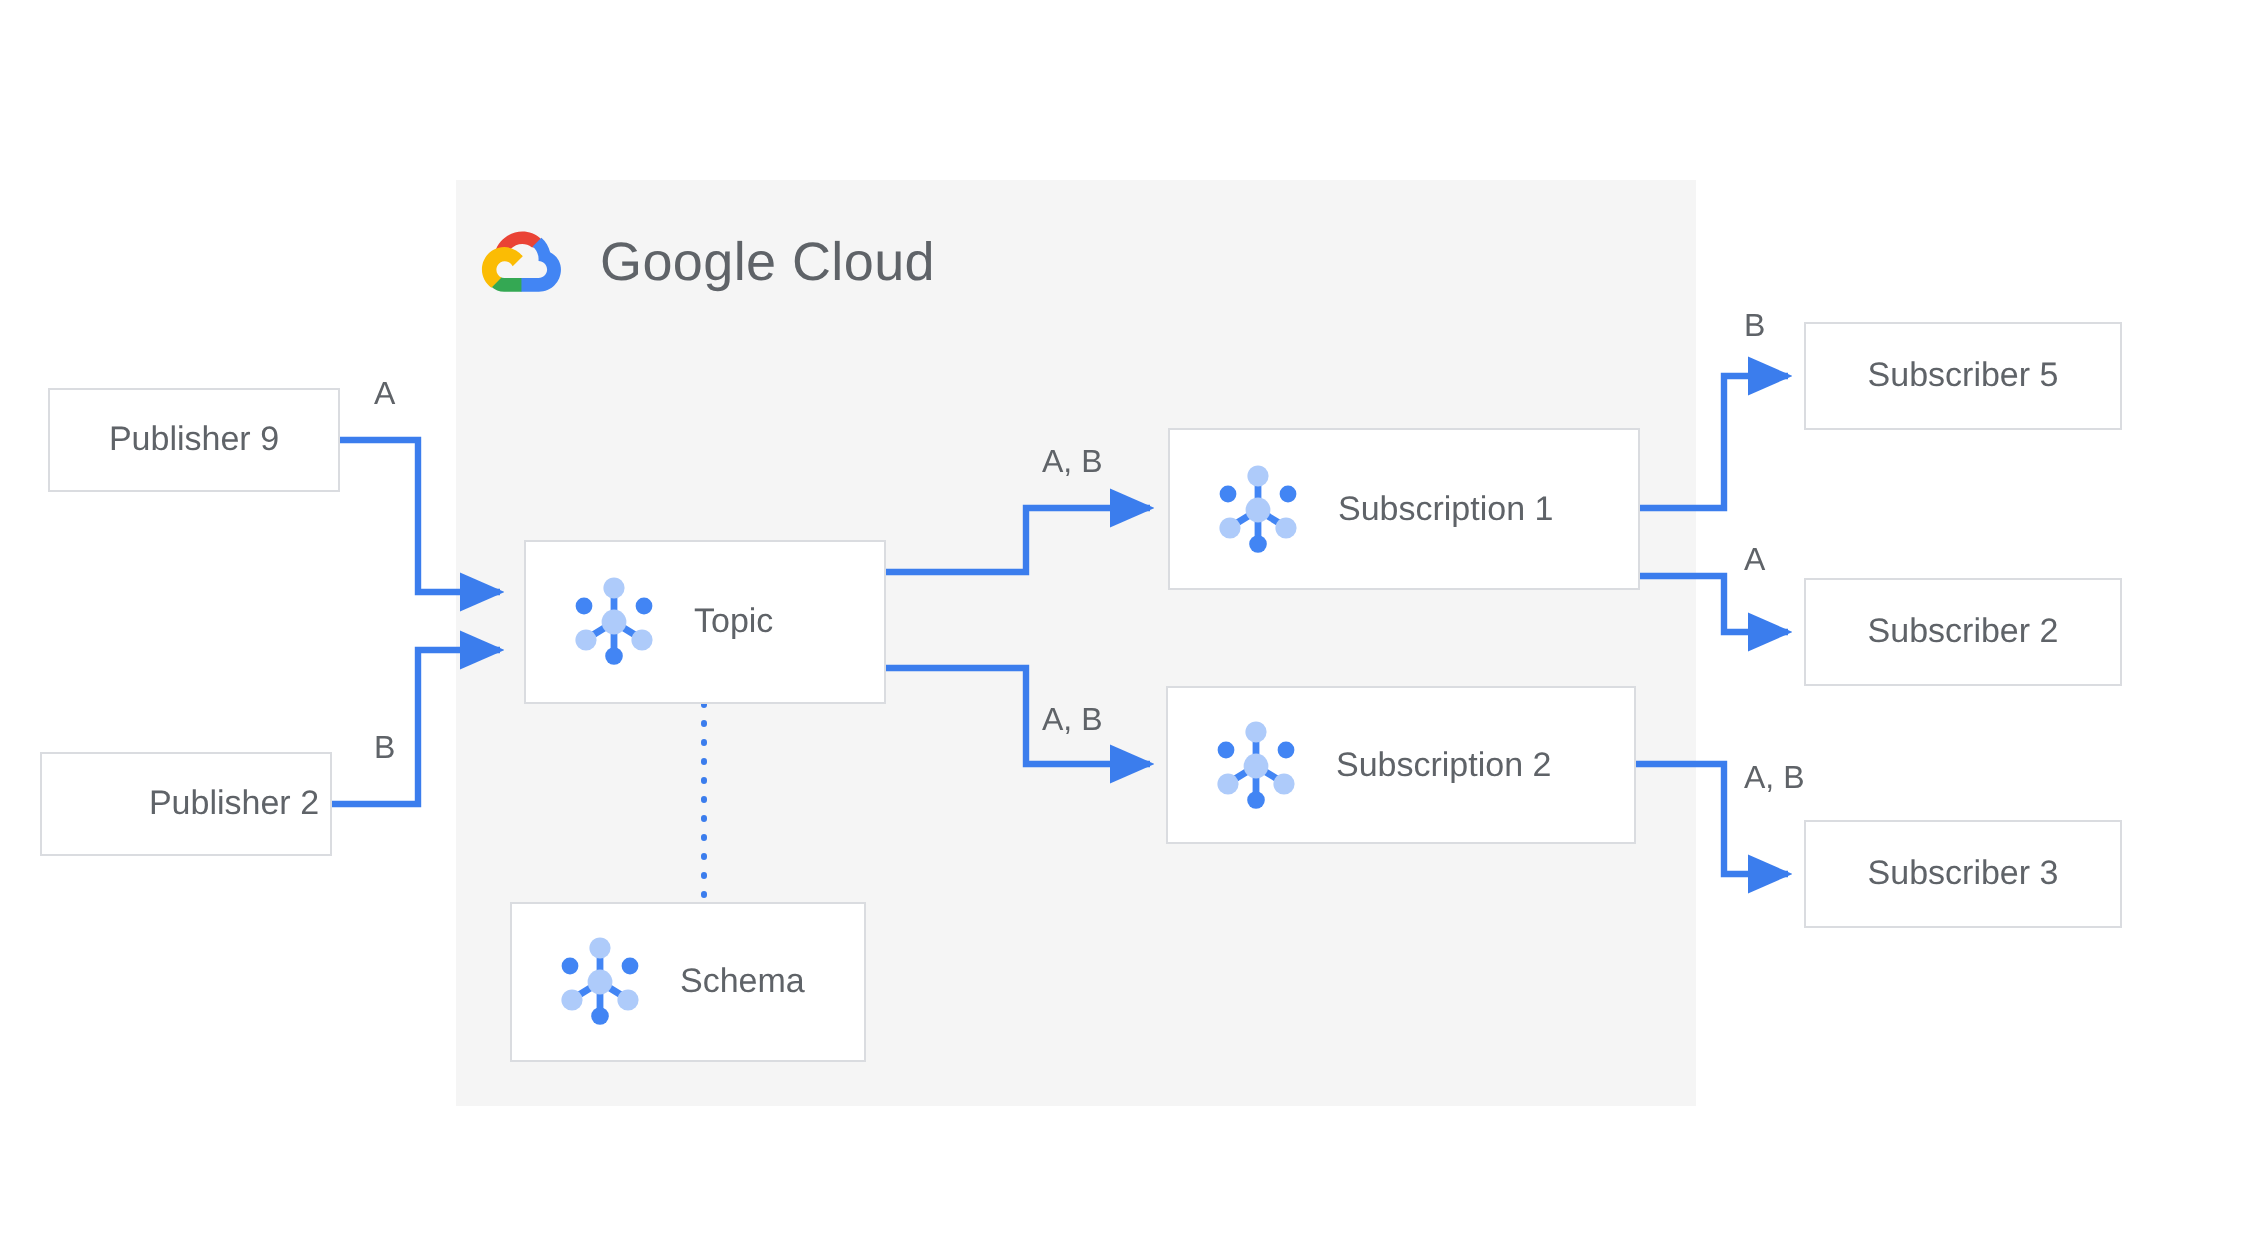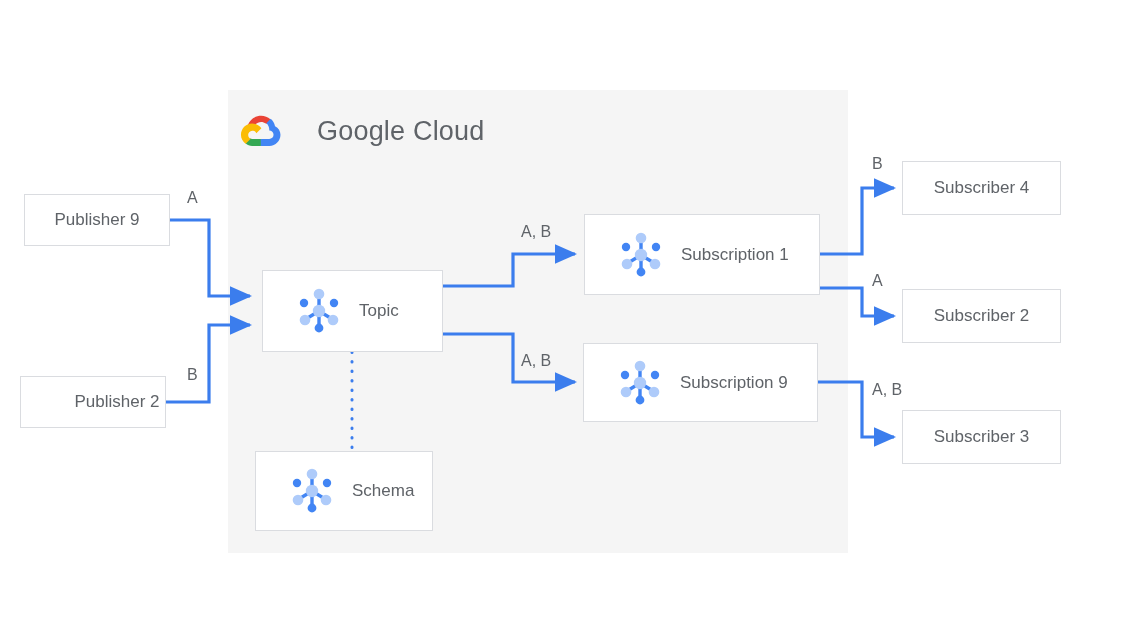--- a/index.html
+++ b/index.html
@@ -28,21 +28,21 @@
     background: #f5f5f5;
   }
   .gc-logo {
     position: absolute;
     left: 240px;
     top: 108px;
     width: 230px;
     height: 46px;
     display: flex;
     align-items: center;
-    gap: 31px;
+    gap: 14px;
   }
   .gc-logo-mark {
     width: 46px;
     height: 38px;
     flex: 0 0 auto;
   }
   .gc-logo-text {
     font-size: 27px;
     letter-spacing: 0.2px;
     white-space: nowrap;
@@ -60,21 +60,20 @@
     position: absolute;
     box-sizing: border-box;
     background: #ffffff;
     border: 1px solid #dadce0;
     display: flex;
     align-items: center;
     justify-content: center;
   }
   .node.with-icon {
     justify-content: flex-start;
-    padding-left: 12px;
   }
   .node-label {
     font-size: 17px;
     color: #5f6368;
     white-space: nowrap;
   }
   .node.with-icon .node-label {
     margin-left: 14px;
   }
   .ps-icon {
@@ -208,25 +207,25 @@
       <line x1="26" y1="26" x2="13" y2="34" stroke="#4285f4" stroke-width="3.4"></line>
       <line x1="26" y1="26" x2="39" y2="34" stroke="#4285f4" stroke-width="3.4"></line>
       <circle cx="26" cy="26" r="6.2" fill="#aecbfa"></circle>
       <circle cx="26" cy="9" r="5.3" fill="#aecbfa"></circle>
       <circle cx="11" cy="18" r="4.2" fill="#4285f4"></circle>
       <circle cx="41" cy="18" r="4.2" fill="#4285f4"></circle>
       <circle cx="12" cy="35" r="5.3" fill="#aecbfa"></circle>
       <circle cx="40" cy="35" r="5.3" fill="#aecbfa"></circle>
       <circle cx="26" cy="43" r="4.4" fill="#4285f4"></circle>
     </svg>
-    <span class="node-label">Subscription 9</span>
+    <span class="node-label">Subscription 2</span>
   </div>
 
   <div class="node" style="left:902px; top:161px; width:159px; height:54px;">
-    <span class="node-label">Subscriber 4</span>
+    <span class="node-label">Subscriber 5</span>
   </div>
 
   <div class="node" style="left:902px; top:289px; width:159px; height:54px;align-items:center;">
     <span class="node-label">Subscriber 2</span>
   </div>
 
   <div class="node" style="left:902px; top:410px; width:159px; height:54px;text-align:center;">
     <span class="node-label">Subscriber 3</span>
   </div>
 

